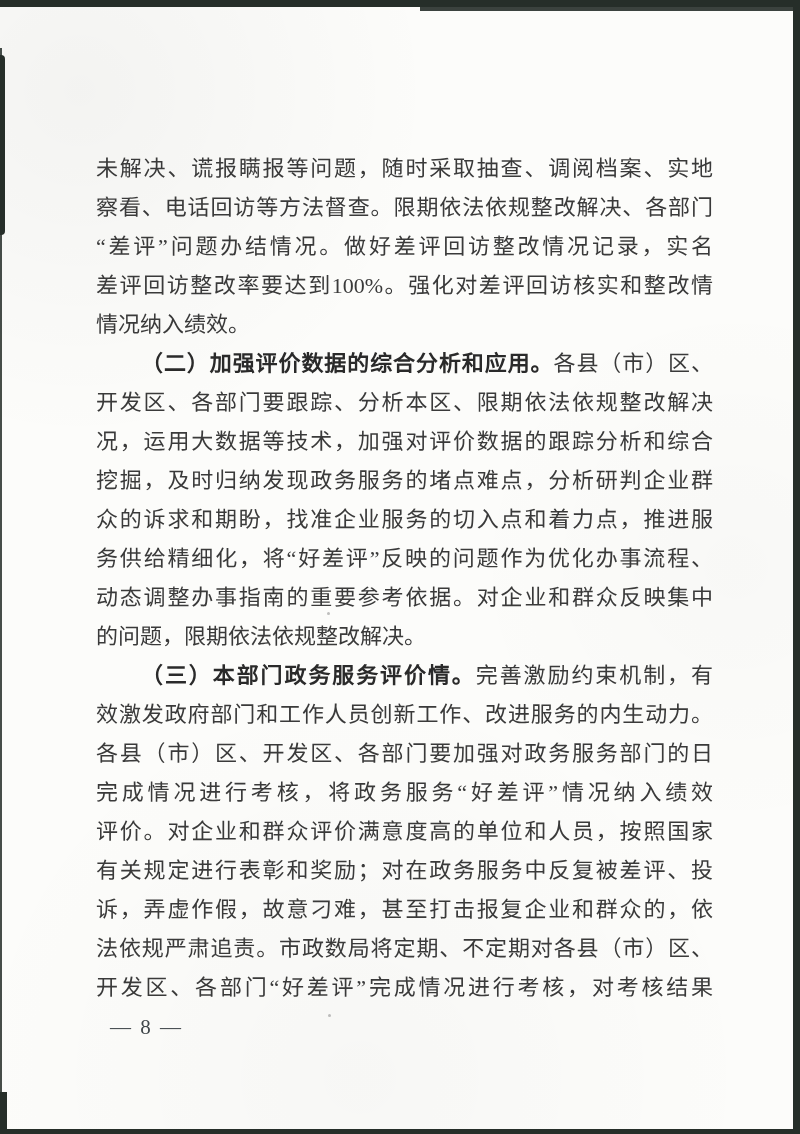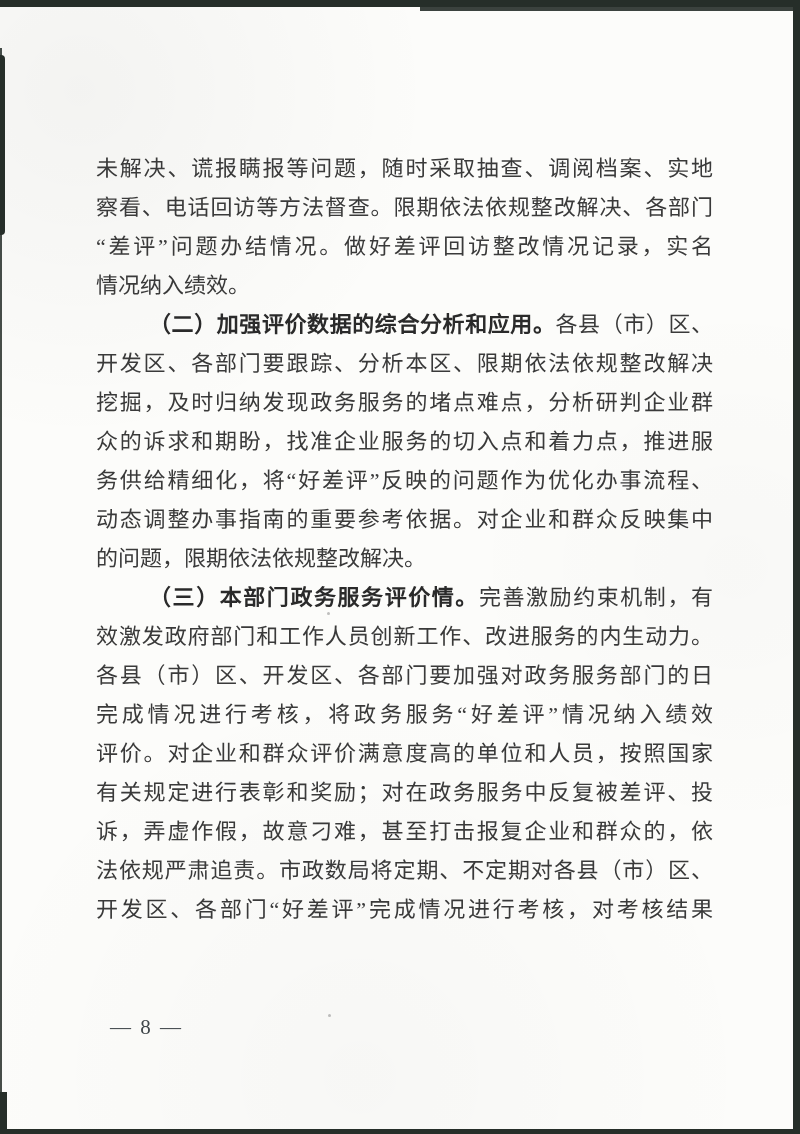--- a/index.html
+++ b/index.html
@@ -48,21 +48,21 @@
   .line {
     height: 39px;
     line-height: 39px;
     font-size: 22px;
     text-align: justify;
     text-align-last: justify;
     text-justify: inter-character;
   }
   .line.noFill { text-align-last: left; }
   .line.indent { text-indent: 45px; }
-  .seg-bold { font-weight: 700; color: #2a2a2a; margin-left: 8px; }
+  .seg-bold { font-weight: 700; color: #2a2a2a; }
 
   .page-number {
     position: absolute;
     left: 110px;
     top: 1015px;
     font-size: 21px;
     letter-spacing: 2px;
     color: #40474b;
   }
 </style>
@@ -80,23 +80,25 @@
   <div class="edge edge-bl-blob"></div>
 
   <div class="speck speck-1"></div>
   <div class="speck speck-2"></div>
   <div class="speck speck-3"></div>
 
   <div class="doc-text" id="doc-text">
       <div class="line"><span>未解决、谎报瞒报等问题，随时采取抽查、调阅档案、实地</span></div>
       <div class="line"><span>察看、电话回访等方法督查。限期依法依规整改解决、各部门</span></div>
       <div class="line"><span>“差评”问题办结情况。做好差评回访整改情况记录，实名</span></div>
+      <div class="line"><span>差评回访整改率要达到100%。强化对差评回访核实和整改情</span></div>
       <div class="line noFill"><span>情况纳入绩效。</span></div>
       <div class="line indent"><span class="seg-bold">（二）加强评价数据的综合分析和应用。</span><span>各县（市）区、</span></div>
       <div class="line"><span>开发区、各部门要跟踪、分析本区、限期依法依规整改解决</span></div>
+      <div class="line"><span>况，运用大数据等技术，加强对评价数据的跟踪分析和综合</span></div>
       <div class="line"><span>挖掘，及时归纳发现政务服务的堵点难点，分析研判企业群</span></div>
       <div class="line"><span>众的诉求和期盼，找准企业服务的切入点和着力点，推进服</span></div>
       <div class="line"><span>务供给精细化，将“好差评”反映的问题作为优化办事流程、</span></div>
       <div class="line"><span>动态调整办事指南的重要参考依据。对企业和群众反映集中</span></div>
       <div class="line noFill"><span>的问题，限期依法依规整改解决。</span></div>
       <div class="line indent"><span class="seg-bold">（三）本部门政务服务评价情。</span><span>完善激励约束机制，有</span></div>
       <div class="line"><span>效激发政府部门和工作人员创新工作、改进服务的内生动力。</span></div>
       <div class="line"><span>各县（市）区、开发区、各部门要加强对政务服务部门的日</span></div>
       <div class="line"><span>完成情况进行考核，将政务服务“好差评”情况纳入绩效</span></div>
       <div class="line"><span>评价。对企业和群众评价满意度高的单位和人员，按照国家</span></div>

